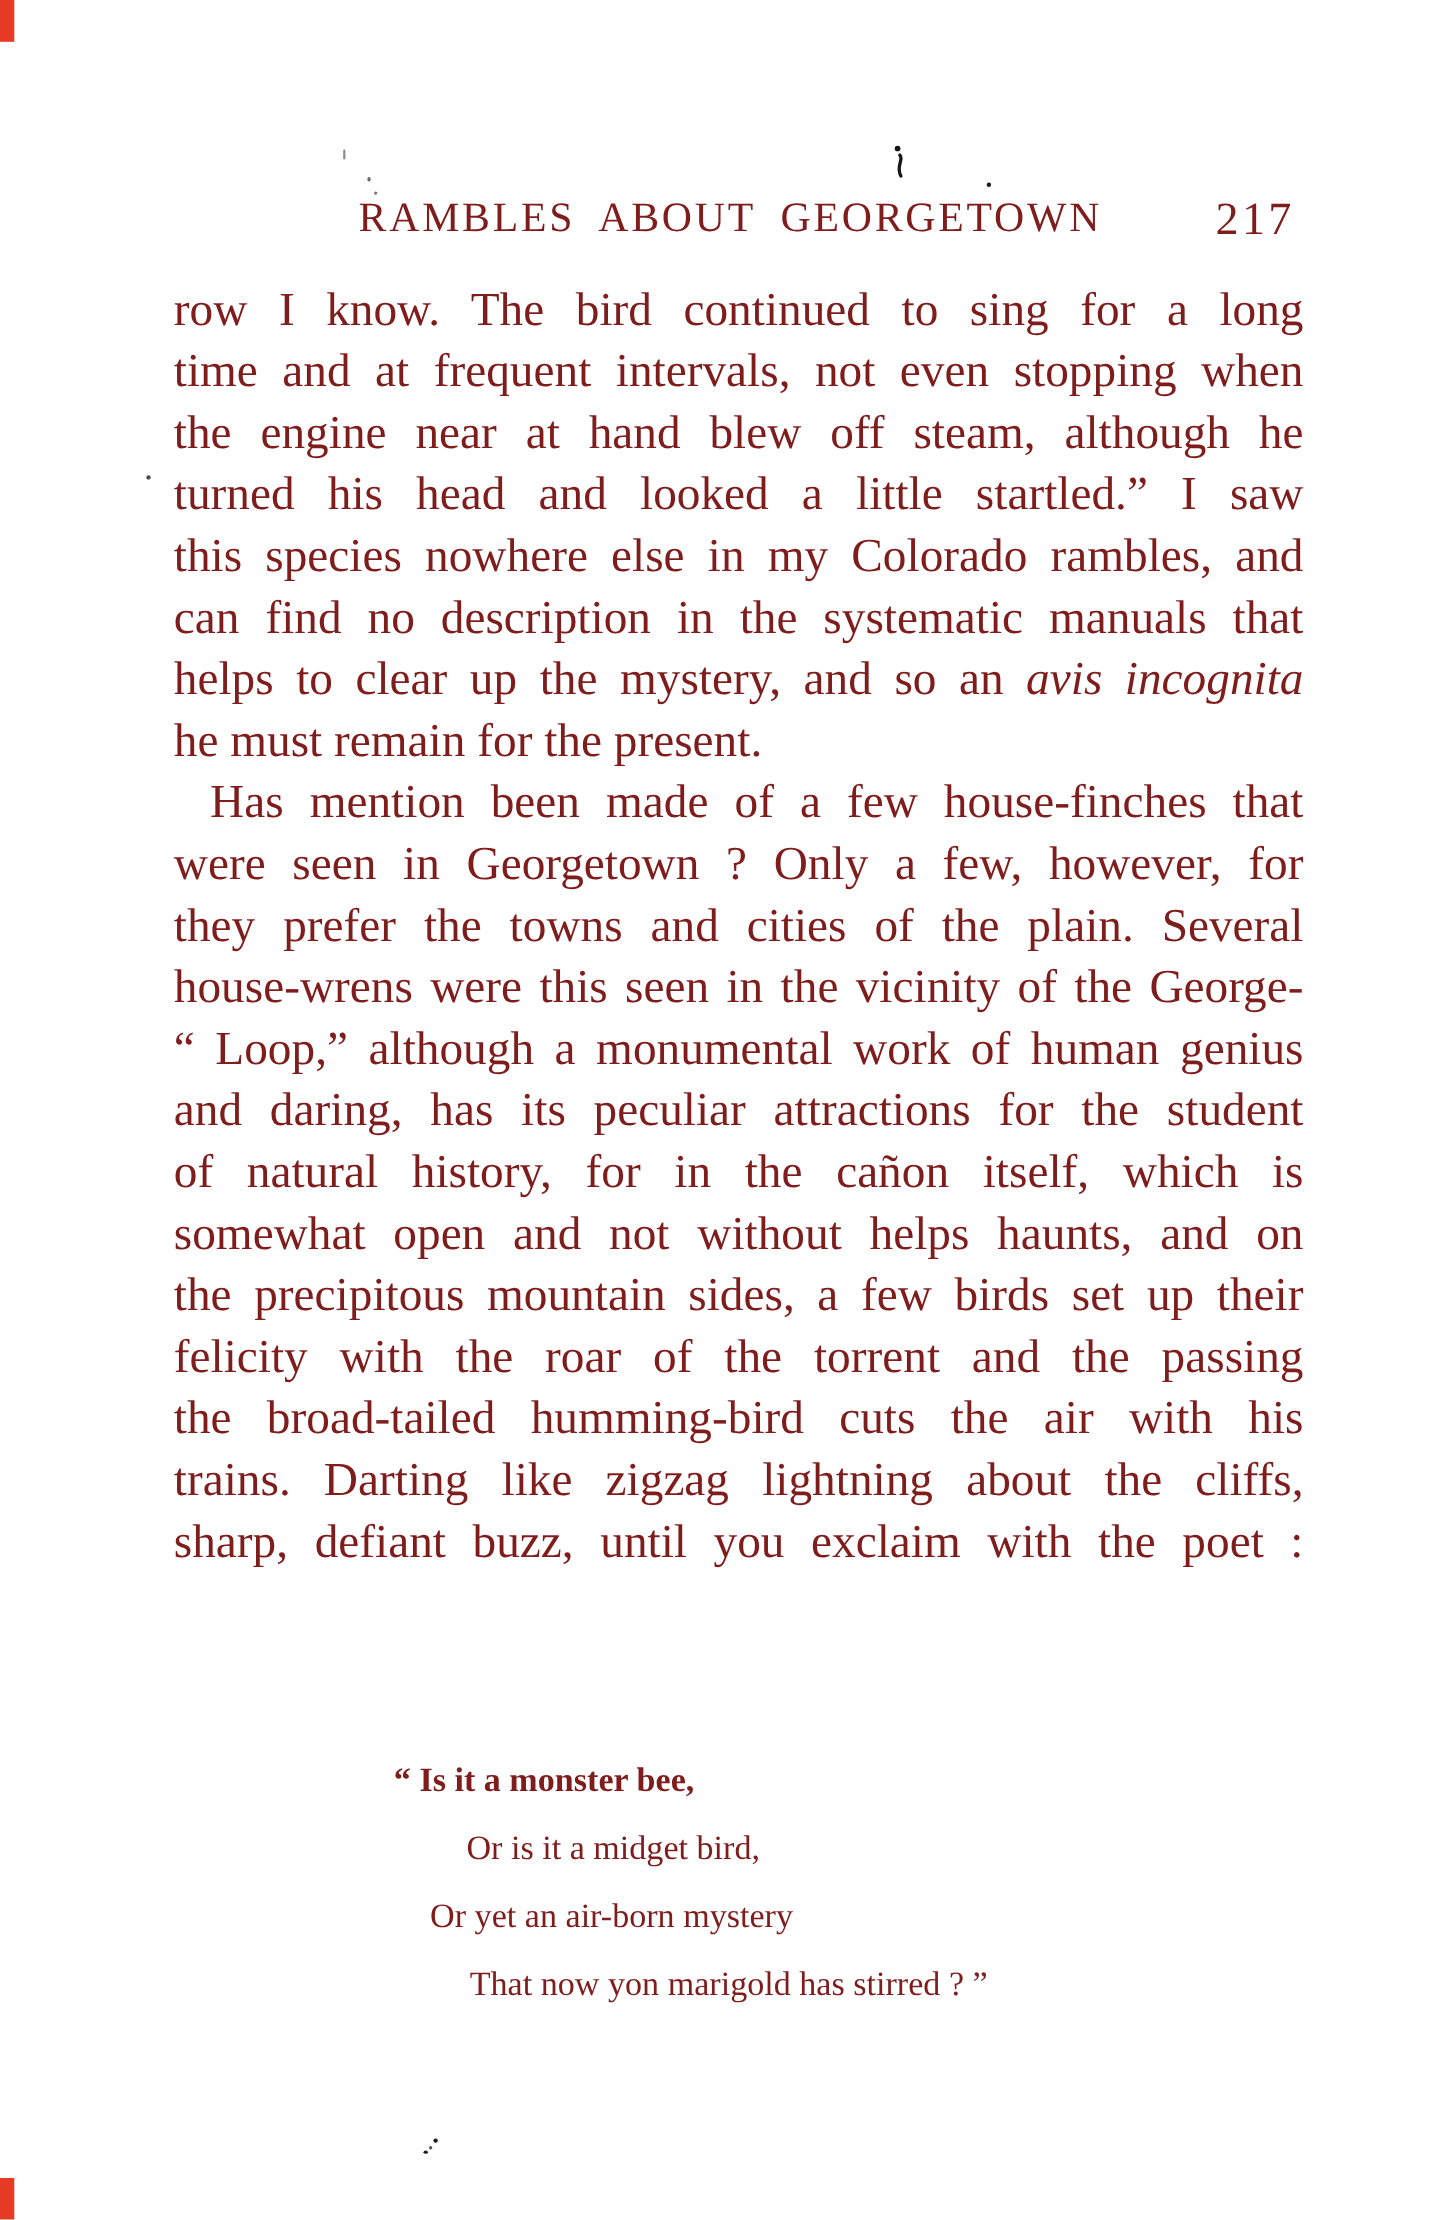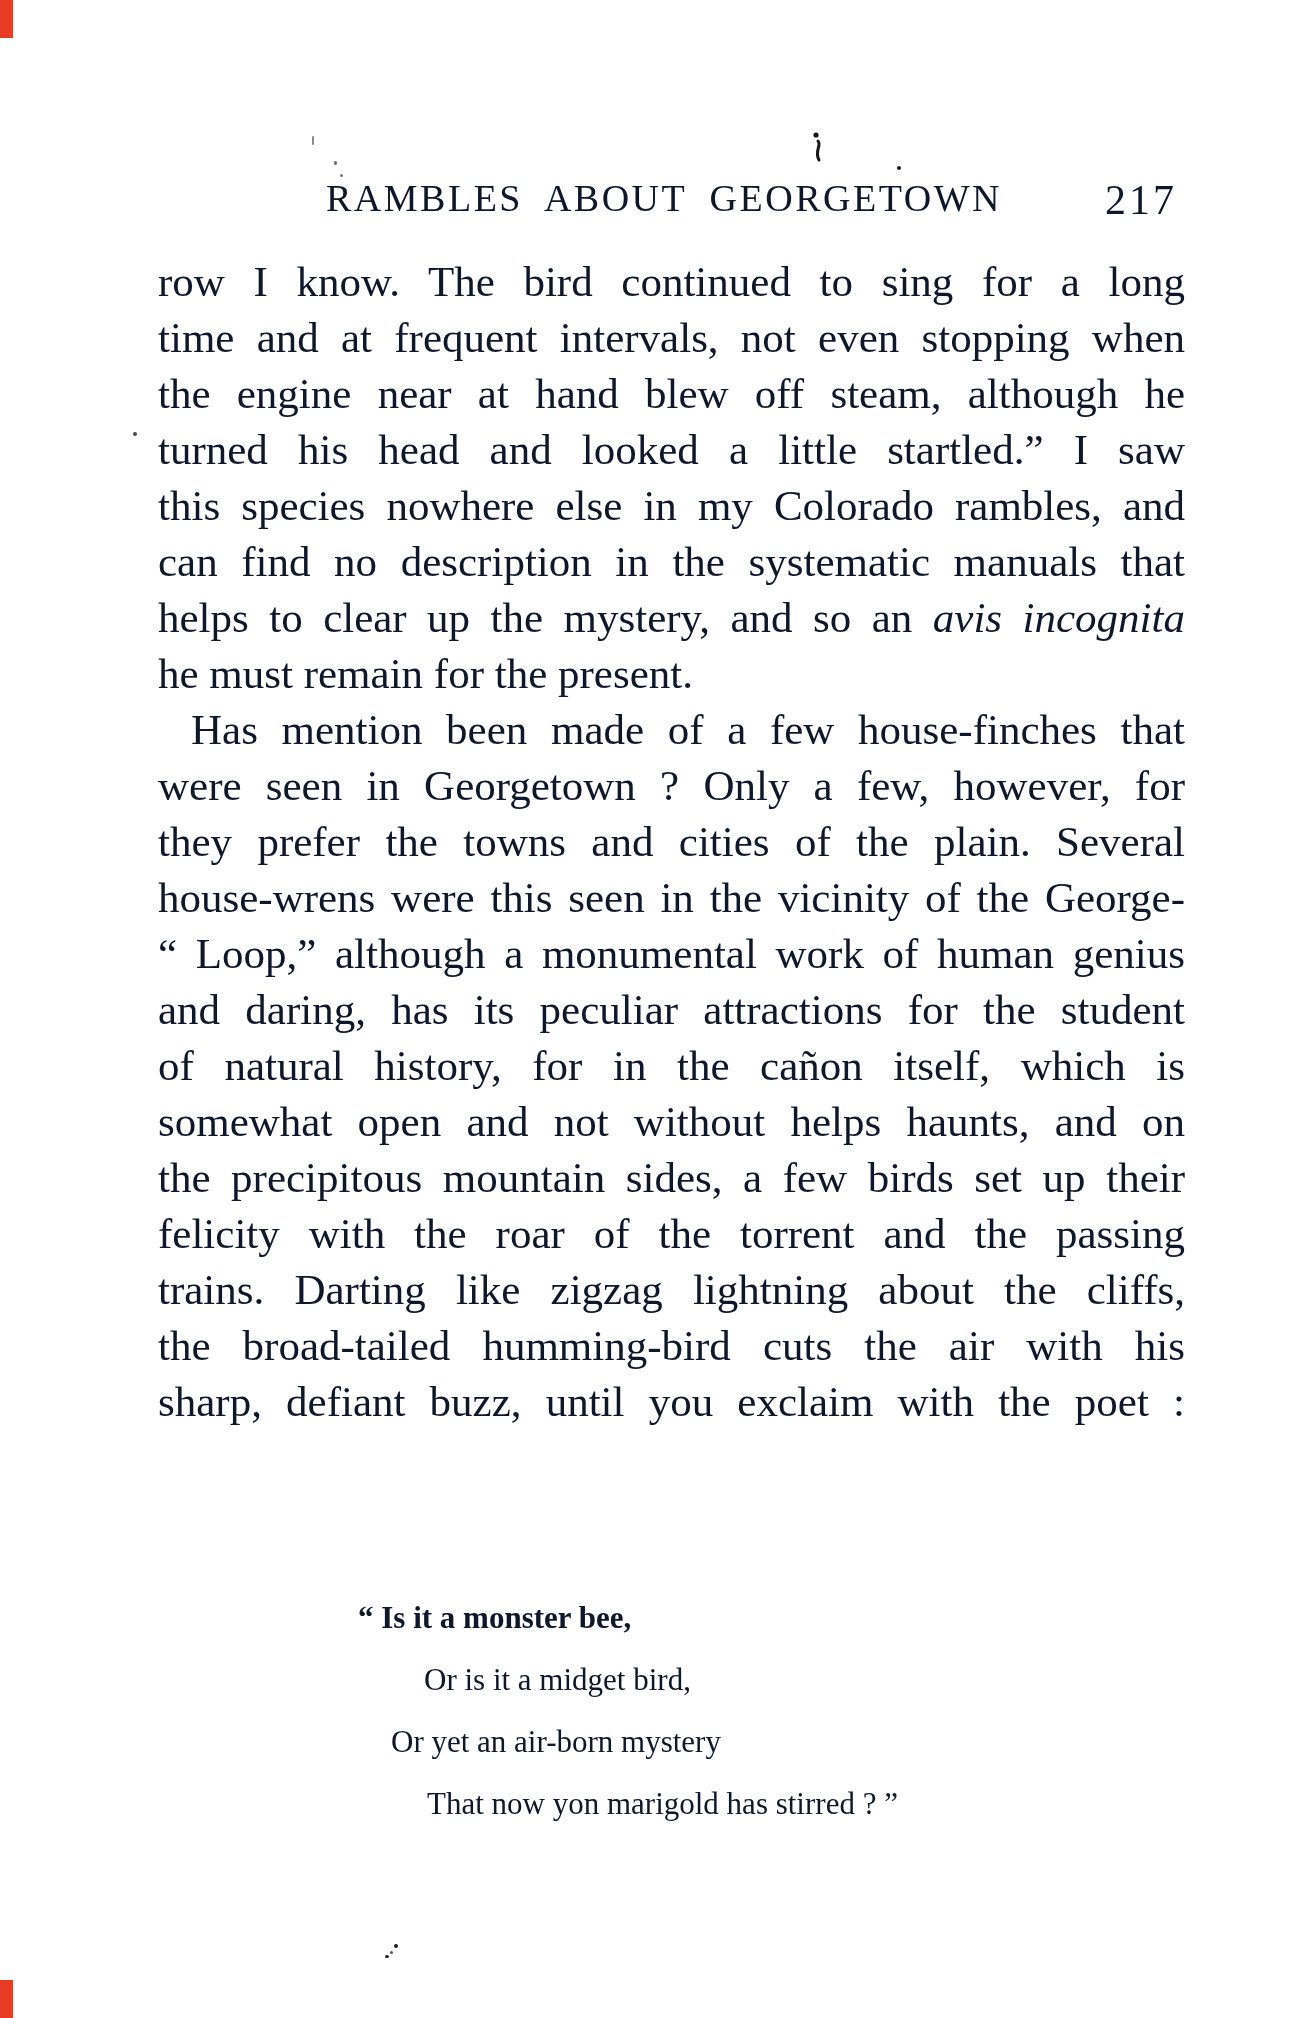--- a/index.html
+++ b/index.html
@@ -1,21 +1,21 @@
 <!DOCTYPE html>
 <html><head>
 <meta charset="utf-8">
 <style>
   html,body{margin:0;padding:0;background:#ffffff;}
   .page{
     position:relative;
     width:1311px;
     height:2018px;
     background:#ffffff;
-    color:#0f172a;
+    color:#7f1d1d;
     font-family:"Liberation Serif","DejaVu Serif",serif;
     overflow:hidden;
   }
   
   .running-header{position:absolute;left:158px;top:176px;width:1027px;height:46px;}
   .header-title{
     position:absolute;left:168px;top:0;
     font-size:38px;letter-spacing:2.5px;word-spacing:11px;white-space:pre;
   }
   .page-number{position:absolute;left:947px;top:0;font-size:42px;letter-spacing:3px;}
@@ -86,22 +86,22 @@
       <div class="body-line indented">Has mention been made of a few house-finches that</div>
       <div class="body-line">were seen in Georgetown ?  Only a few, however, for</div>
       <div class="body-line">they prefer the towns and cities of the plain.  Several</div>
       <div class="body-line">house-wrens were this seen in the vicinity of the George-</div>
       <div class="body-line">“ Loop,” although a monumental work of human genius</div>
       <div class="body-line">and daring, has its peculiar attractions for the student</div>
       <div class="body-line">of natural history, for in the cañon itself, which is</div>
       <div class="body-line">somewhat open and not without helps haunts, and on</div>
       <div class="body-line">the precipitous mountain sides, a few birds set up their</div>
       <div class="body-line">felicity with the roar of the torrent and the passing</div>
+      <div class="body-line">the broad-tailed humming-bird cuts the air with his</div>
       <div class="body-line">trains.  Darting like zigzag lightning about the cliffs,</div>
-      <div class="body-line">the broad-tailed humming-bird cuts the air with his</div>
       <div class="body-line">sharp, defiant buzz, until you exclaim with the poet :</div>
     </main>
 
   <section class="poem">
       <div class="poem-line" style="padding-left: 200px; font-weight: bold;">“ Is it a monster bee,</div>
       <div class="poem-line" style="padding-left: 266px;">Or is it a midget bird,</div>
       <div class="poem-line" style="padding-left: 233px;">Or yet an air-born mystery</div>
       <div class="poem-line" style="padding-left: 269px;">That now yon marigold has stirred ? ”</div>
     </section>
 

